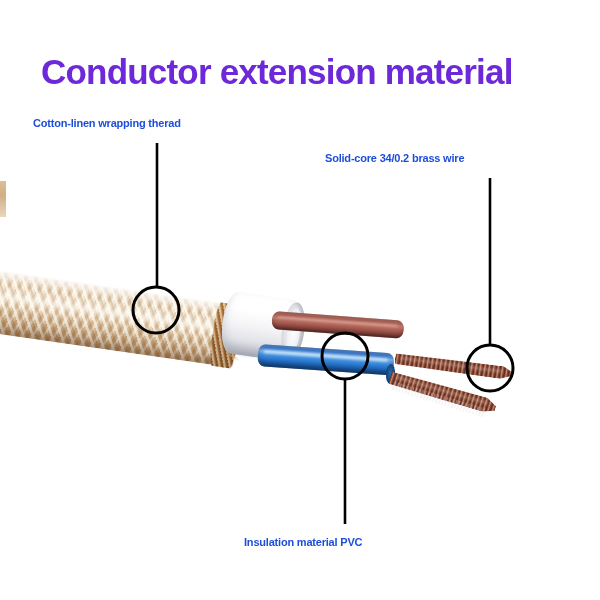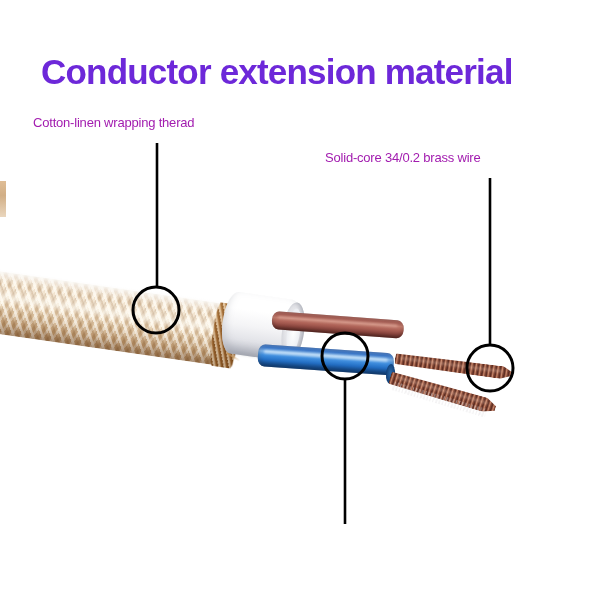--- a/index.html
+++ b/index.html
@@ -26,23 +26,23 @@
     font-size: 35px;
     font-weight: 700;
     letter-spacing: -0.8px;
     color: #6d28d9;
     line-height: 44px;
     white-space: nowrap;
     margin-top: 20px;
   }
   .callout-label {
     position: absolute;
-    font-size: 13px;
-    font-weight: 400;
-    color: #a21caf;
+    font-size: 11px;
+    font-weight: 700;
+    color: #1d4ed8;
     letter-spacing: -0.2px;
     white-space: nowrap;
     line-height: 22px;
   }
   #label-cotton { left: 33px;  top: 112px; }
   #label-brass  { left: 325px; top: 147px; }
   #label-pvc    { left: 244px; top: 531px; }
 
   
   #overlay {
@@ -368,14 +368,15 @@
       <circle cx="345" cy="356" r="23" stroke-width="3"></circle>
     </g>
   </svg>
 
   <div id="title">Conductor extension material</div>
 
   <div class="callout-label" id="label-cotton">Cotton-linen wrapping therad</div>
 
   <div class="callout-label" id="label-brass">Solid-core 34/0.2 brass wire</div>
 
+  <div class="callout-label" id="label-pvc">Insulation material PVC</div>
 
 </div>
 
 </body></html>

